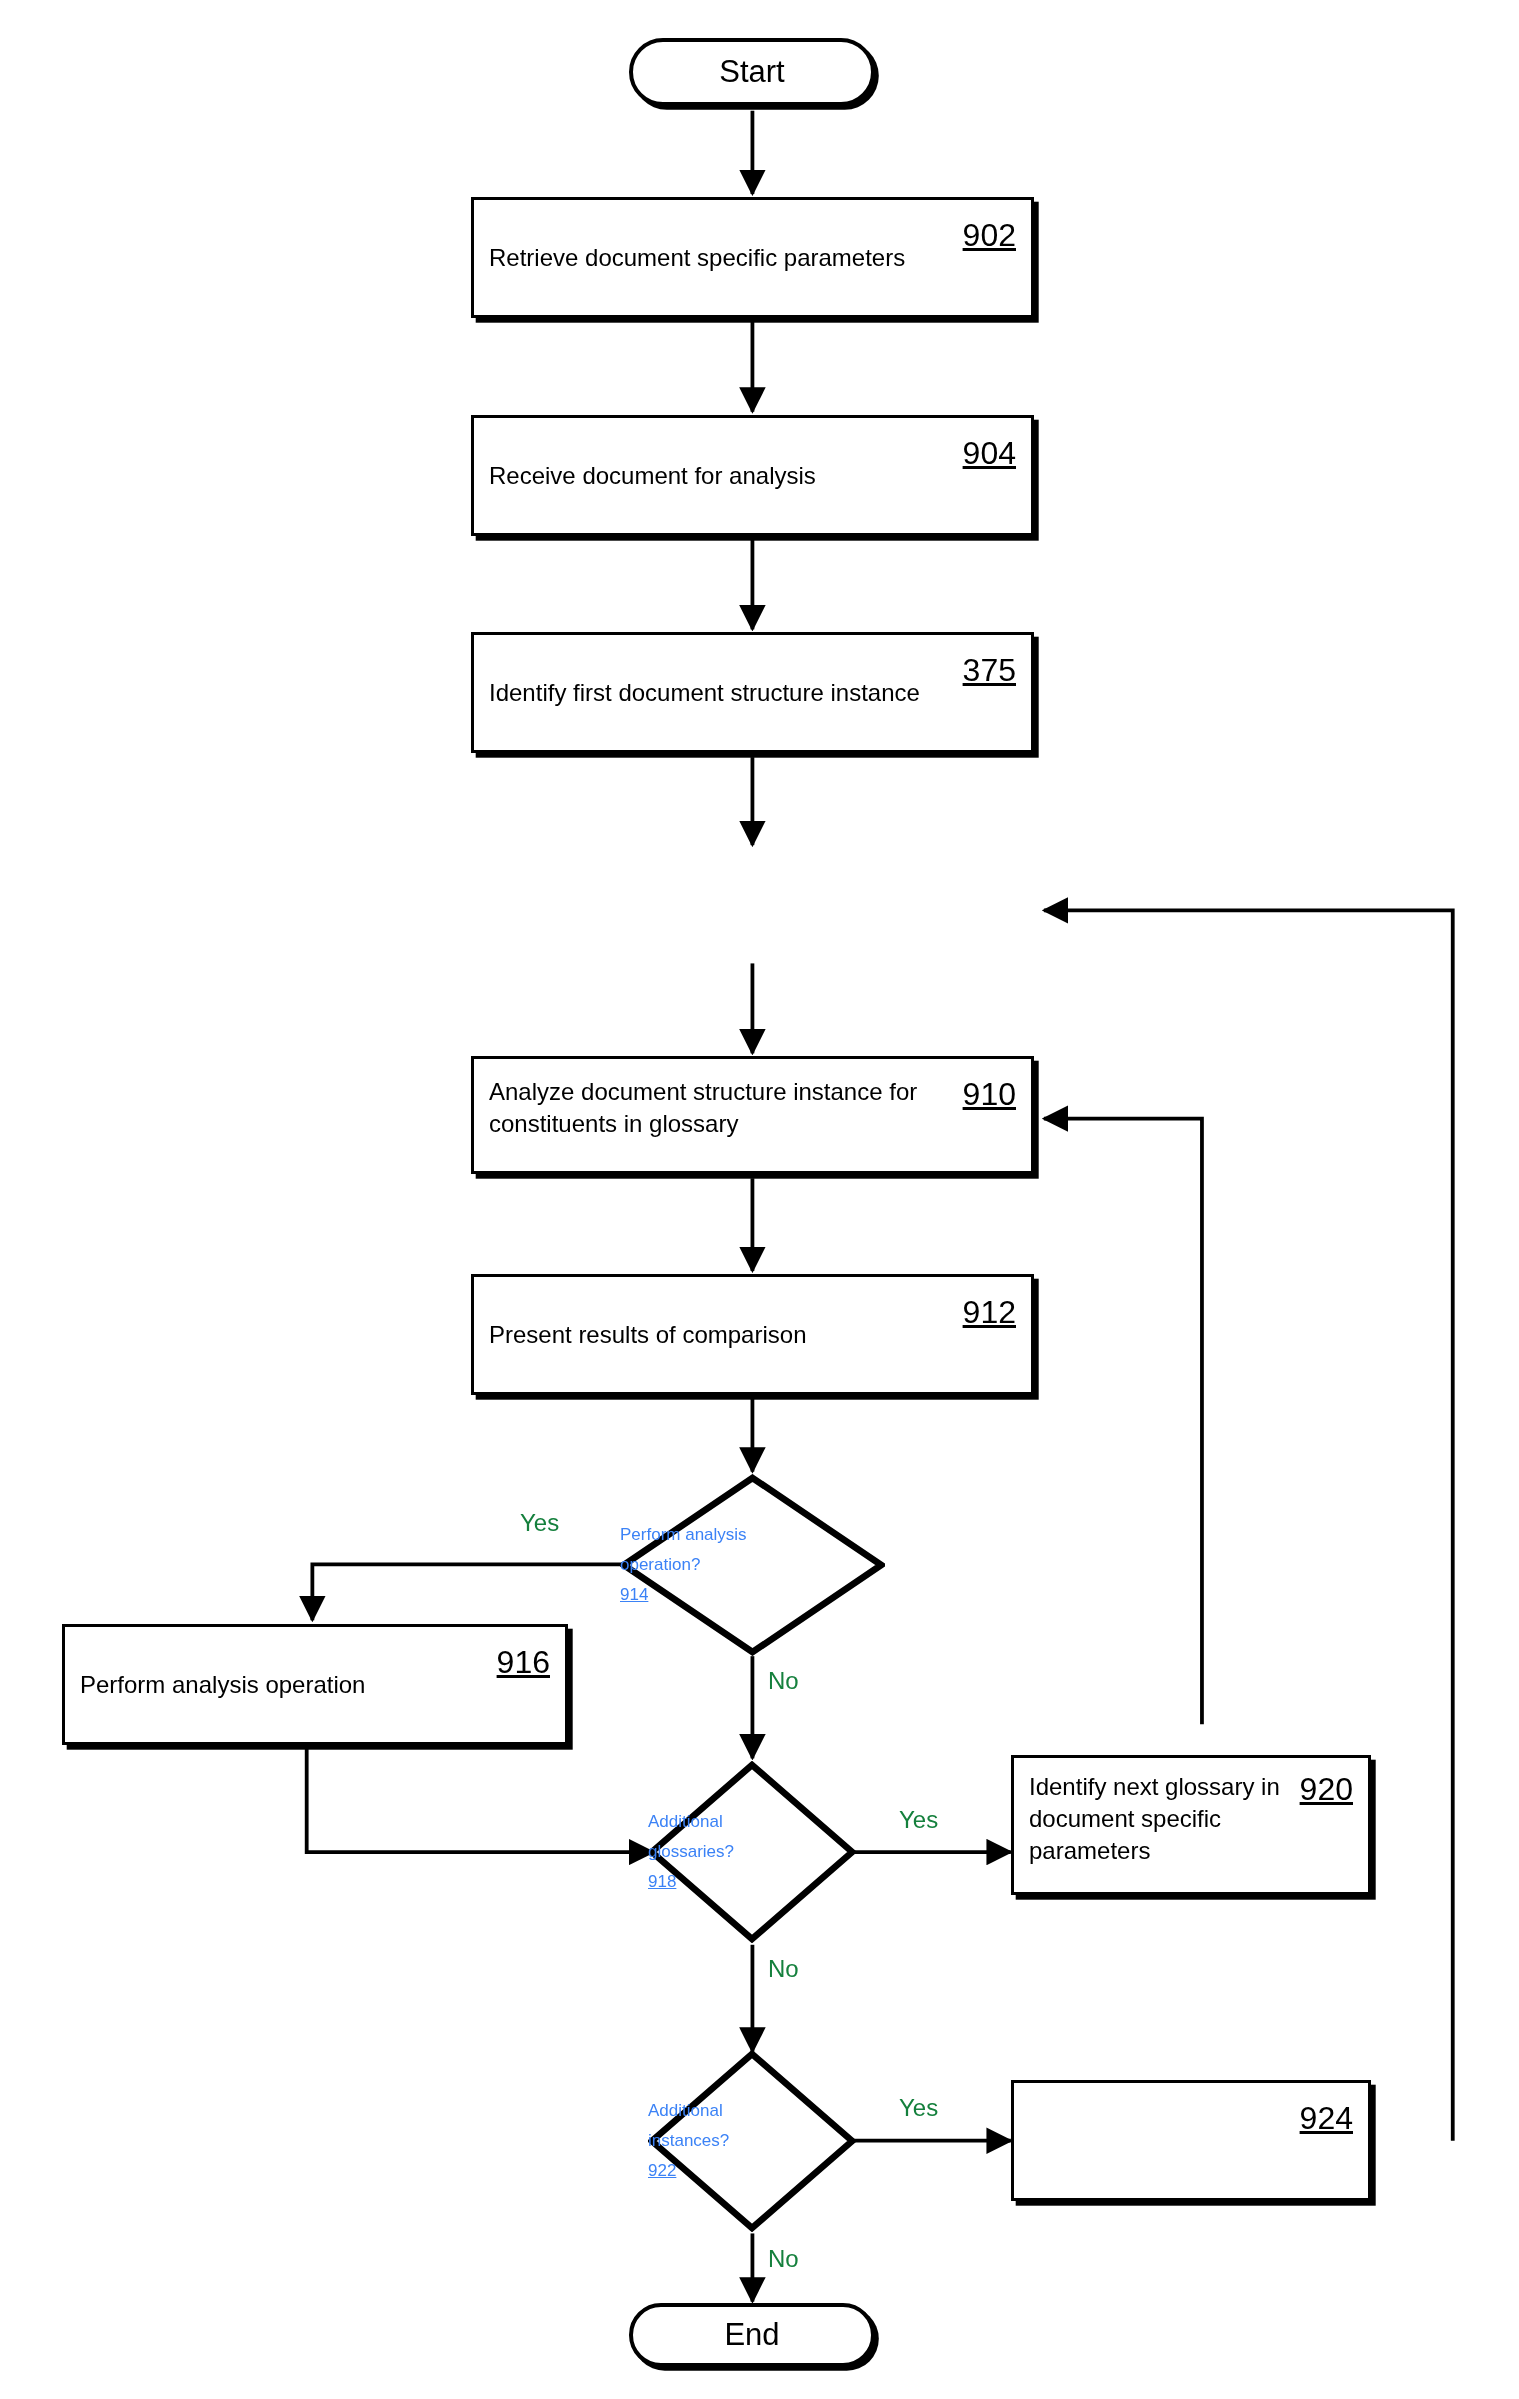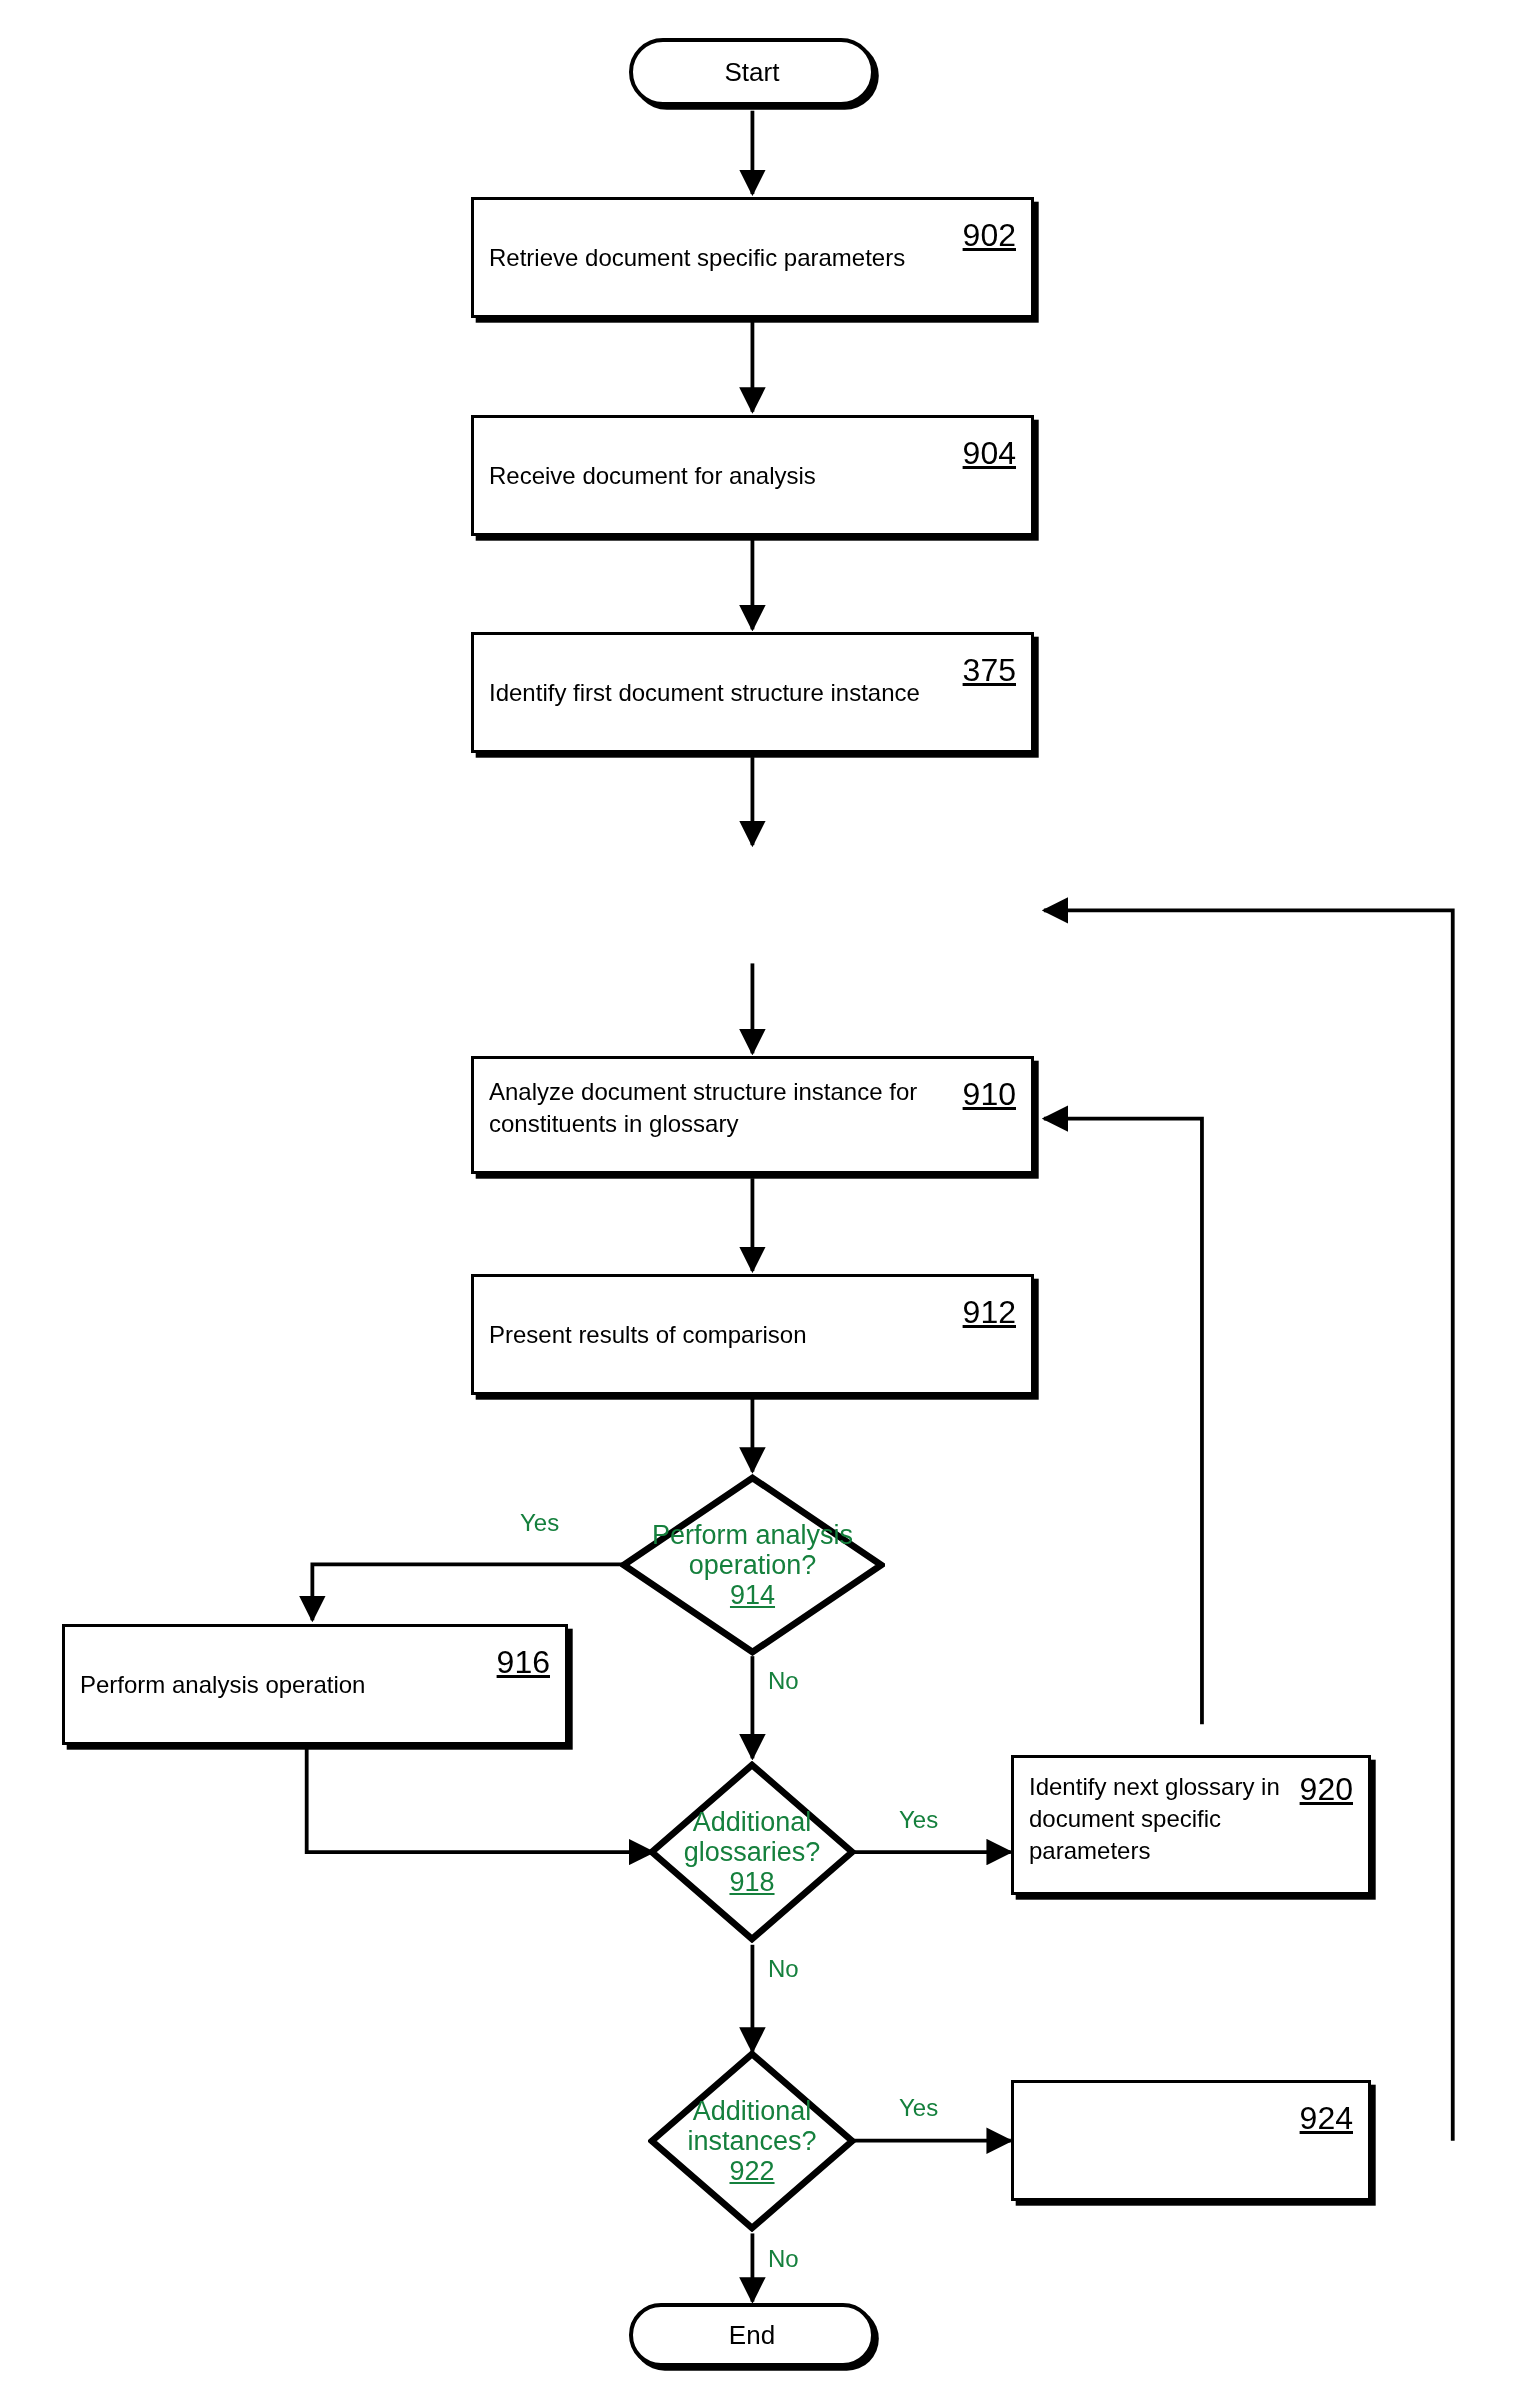--- a/index.html
+++ b/index.html
@@ -58,42 +58,41 @@
   
   .terminal {
     border: 4.7px solid #000000;
     border-radius: 945px;
     box-shadow: 3.8px 3.8px 0 0 #000000;
     display: flex;
     align-items: center;
     justify-content: center;
   }
   .terminal span {
-    font-size: 26px;
+    font-size: 31px;
     color: #000000;
   }
   
   .decision {
     position: absolute;
   }
   .decision svg {
     position: absolute;
     left: 0;
     top: 0;
   }
   .decision .dtext {
     position: absolute;
     left: 0;
     right: 0;
     top: 50%;
     transform: translateY(-50%);
-    text-align: center;
-    font-size: 27px;
+    font-size: 17px;
     line-height: 30px;
-    color: #15803d;
+    color: #3b82f6;
     pointer-events: none;
   }
   .decision .dnum {
     display: block;
     text-decoration: underline;
   }
   
   .edgelabel {
     position: absolute;
     font-size: 24px;

